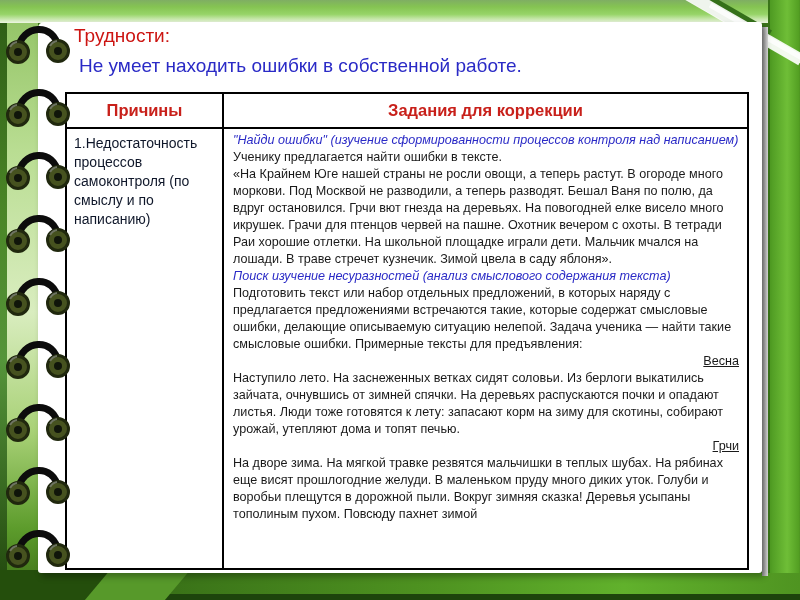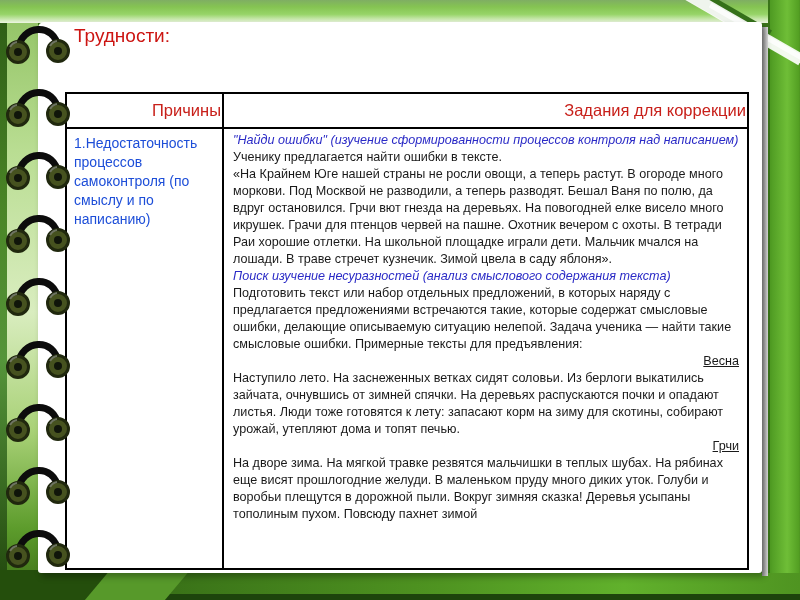--- a/index.html
+++ b/index.html
@@ -34,23 +34,23 @@
   
   #rings{position:absolute;left:0;top:0;width:90px;height:600px;z-index:5;pointer-events:none;}
   .ring{position:absolute;left:1px;width:84px;height:52px;}
 
   
   .page-title{position:absolute;left:36px;top:3px;font-size:19px;color:#cc1512;}
   .page-subtitle{position:absolute;left:41px;top:33px;font-size:19px;color:#2a2ac6;}
   table.corr{position:absolute;left:27px;top:70px;width:684px;height:478px;
     border-collapse:collapse;table-layout:fixed;}
   .corr th,.corr td{border:2px solid #000;}
-  .corr th{color:#c8201a;font-weight:normal;font-size:16.5px;height:31px;text-align:right;vertical-align:middle;}
+  .corr th{color:#c8201a;font-weight:bold;font-size:16.5px;height:31px;text-align:center;vertical-align:middle;}
   .corr th.w-cause{width:153px;}
-  td.cause{font-size:14px;line-height:19px;padding:5px 7px;vertical-align:top;color:#1d4ed8;margin-top:17px;}
+  td.cause{font-size:14px;line-height:19px;padding:5px 7px;vertical-align:top;color:#0f172a;margin-top:17px;}
   td.tasks{font-size:12.6px;line-height:17px;padding:3px 8px 3px 9px;vertical-align:top;color:#1a1a1a;}
   td.tasks p{margin:0;}
   .blue-it{color:#2a2ac6;font-style:italic;}
   .center-u{text-align:right;text-decoration:underline;}
 </style>
 </head>
 <body>
 
 <div class="stage">
 
@@ -62,20 +62,21 @@
   <div class="acc acc-dark-tr"></div>
   <div class="acc acc-white-tr"></div>
   <div class="acc acc-white-thin-tr"></div>
   <div class="acc acc-dark-bl"></div>
   <div class="acc acc-light-bl"></div>
 
   <div class="page-edge"></div>
 
   <div class="paper">
     <div class="page-title">Трудности:</div>
+    <div class="page-subtitle">Не умеет находить ошибки в собственной работе.</div>
 
     <table class="corr">
       <thead>
         <tr>
           <th class="w-cause">Причины</th>
           <th>Задания для коррекции</th>
         </tr>
       </thead>
       <tbody>
         <tr>

